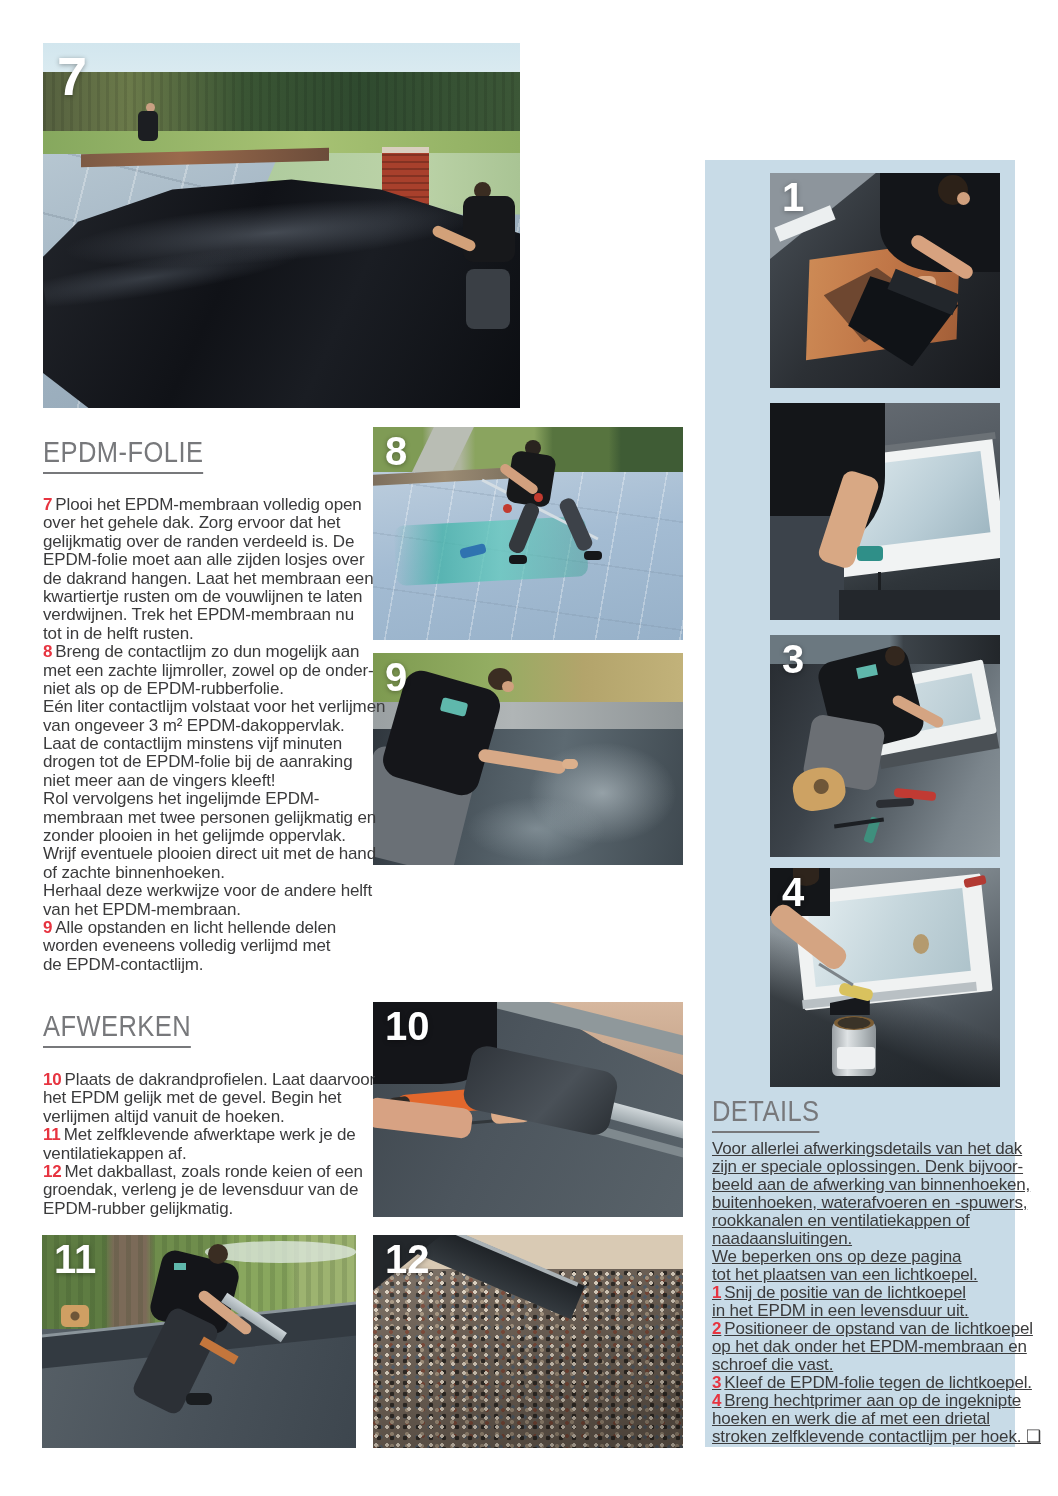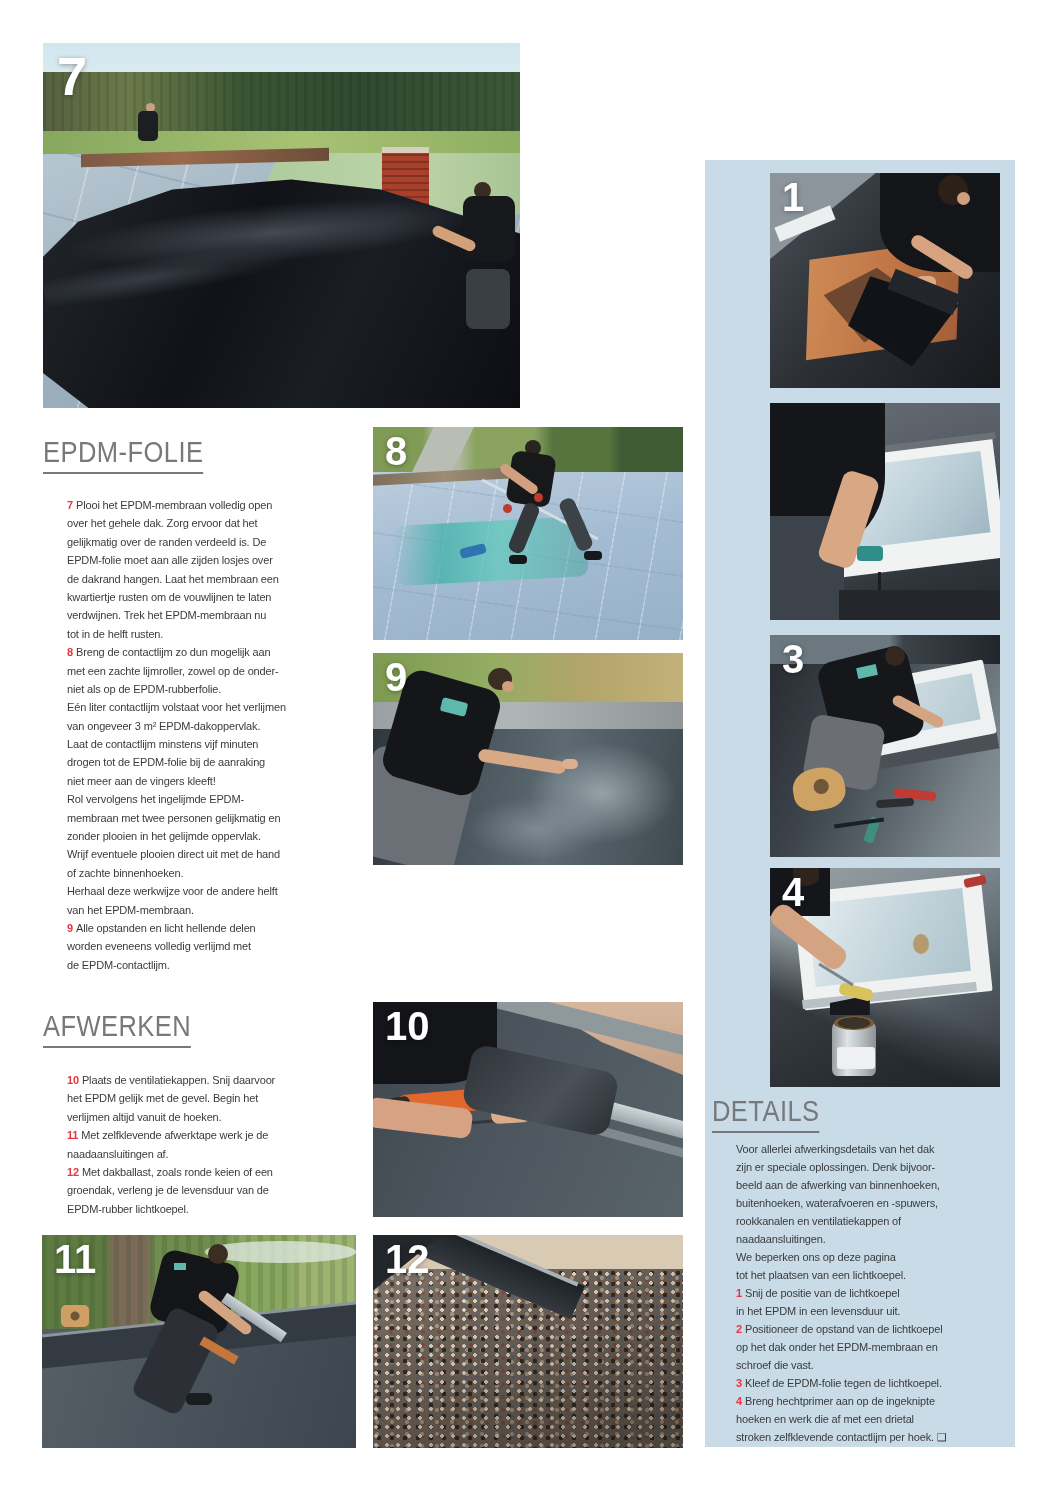--- a/index.html
+++ b/index.html
@@ -7,24 +7,24 @@
         font-family:"Liberation Sans", sans-serif;margin:0 auto;}
   .sidebar{position:absolute;left:705px;top:160px;width:310px;height:1287px;background:#c8dbe7;}
   .photo{position:absolute;overflow:hidden;}
   .photo *{position:absolute;}
   .pnum{position:absolute;top:2px;left:12px;color:#ffffff;font-weight:bold;font-size:40px;
         line-height:1.1;text-shadow:0 1px 5px rgba(0,0,0,.35);z-index:9;font-style:italic;font-style:normal;}
   .pnum.big{font-size:54px;top:4px;left:14px;}
   .sec-title{position:absolute;color:#77787b;font-size:29px;font-weight:400;letter-spacing:.5px;
              transform:scaleX(.88);transform-origin:left top;white-space:nowrap;}
   .sec-title span{display:inline-block;border-bottom:2px solid #77787b;padding-bottom:3px;}
-  .body-block{position:absolute;color:#3b3b3c;font-size:11px;letter-spacing:-0.15px;margin-left:24px;}
+  .body-block{position:absolute;color:#3b3b3c;font-size:17px;letter-spacing:-0.15px;}
   .body-block .ln{white-space:nowrap;}
   #epdm-body .ln,#afw-body .ln{line-height:18.4px;height:18.4px;}
-  #details-body .ln{line-height:18px;height:18px;}
+  #details-body .ln{line-height:18px;height:18px;text-decoration:underline;}
   .ln b{color:#e73440;font-weight:bold;margin-right:3px;}
 </style>
 </head>
 <body>
 
 <div class="page">
 
   <div class="sidebar"></div>
 
   <div class="photo" style="left:43px;top:43px;width:477px;height:365px;background:#9db0bf;">
@@ -239,28 +239,28 @@
       <div class="ln"><b>9</b><span>Alle opstanden en licht hellende delen</span></div>
       <div class="ln"><span>worden eveneens volledig verlijmd met</span></div>
       <div class="ln"><span>de EPDM-contactlijm.</span></div>
     </div>
 
   <div class="sec-title" style="left:43px;top:1010px;">
     <span>AFWERKEN</span>
   </div>
   <div class="body-block" id="afw-body" style="left:43px;top:1071px;width:325px;">
 
-  <div class="ln"><b>10</b><span>Plaats de ventilatiekappen. Snij daarvoor</span></div>
+  <div class="ln"><b>10</b><span>Plaats de dakrandprofielen. Laat daarvoor</span></div>
       <div class="ln"><span>het EPDM gelijk met de gevel. Begin het</span></div>
       <div class="ln"><span>verlijmen altijd vanuit de hoeken.</span></div>
       <div class="ln"><b>11</b><span>Met zelfklevende afwerktape werk je de</span></div>
-      <div class="ln"><span>naadaansluitingen af.</span></div>
+      <div class="ln"><span>ventilatiekappen af.</span></div>
       <div class="ln"><b>12</b><span>Met dakballast, zoals ronde keien of een</span></div>
       <div class="ln"><span>groendak, verleng je de levensduur van de</span></div>
-      <div class="ln"><span>EPDM-rubber lichtkoepel.</span></div>
+      <div class="ln"><span>EPDM-rubber gelijkmatig.</span></div>
     </div>
 
   <div class="sec-title" style="left:712px;top:1095px;">
     <span>DETAILS</span>
   </div>
   <div class="body-block" id="details-body" style="left:712px;top:1140px;width:300px;">
 
   <div class="ln"><span>Voor allerlei afwerkingsdetails van het dak</span></div>
       <div class="ln"><span>zijn er speciale oplossingen. Denk bijvoor-</span></div>
       <div class="ln"><span>beeld aan de afwerking van binnenhoeken,</span></div>

